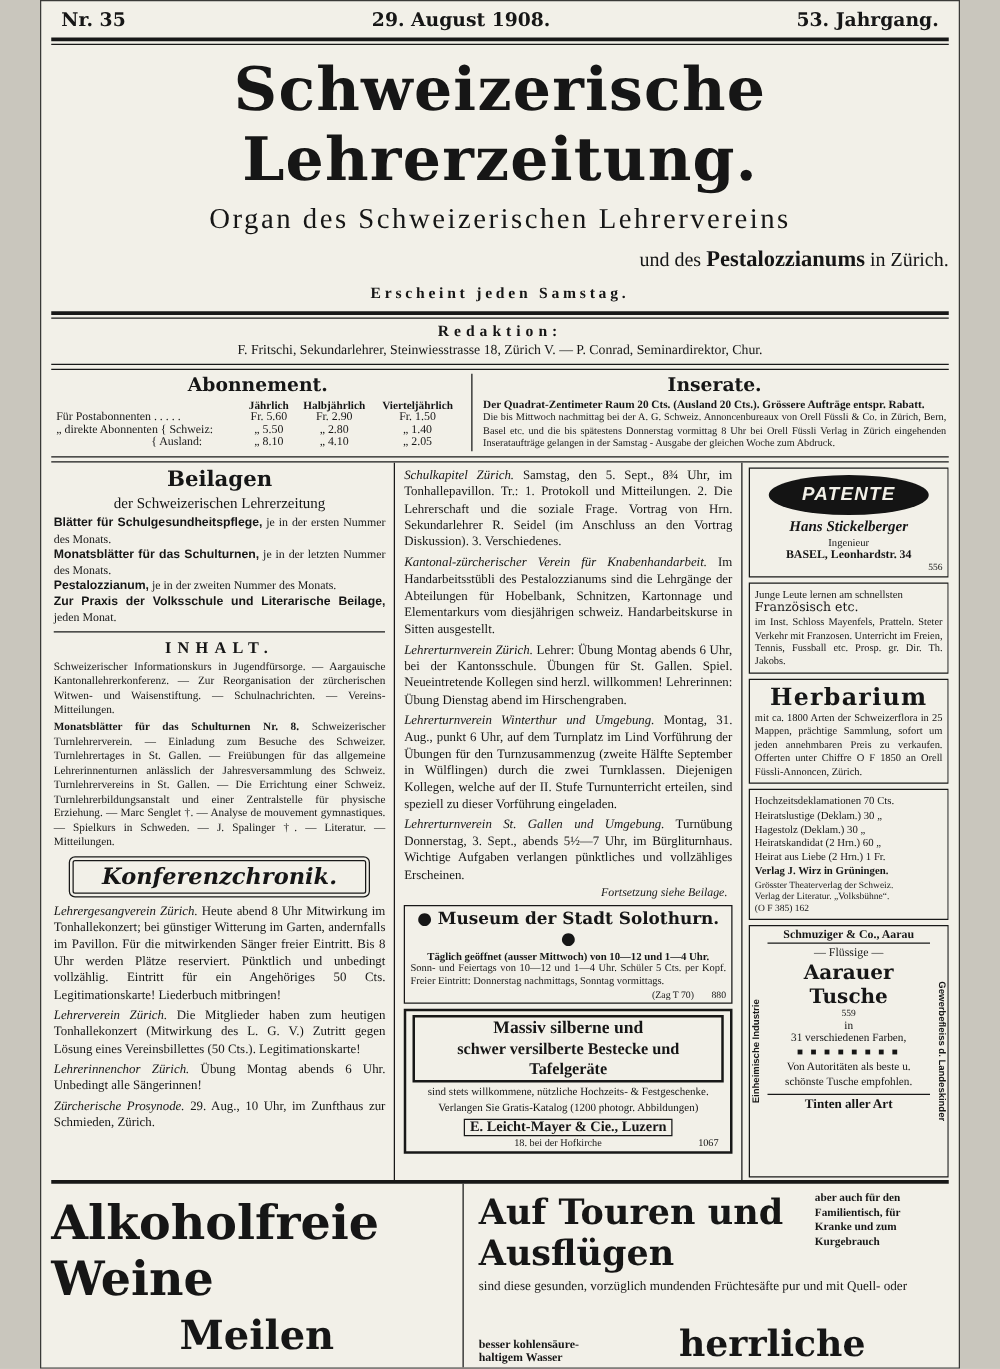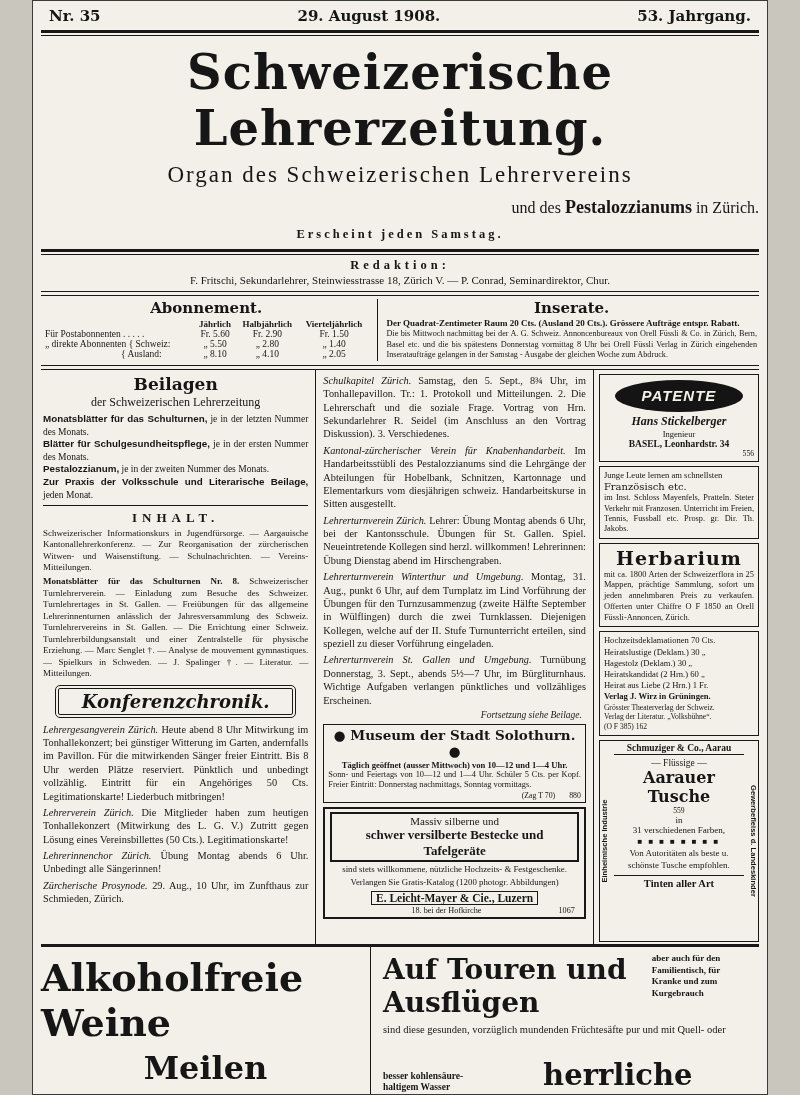--- a/index.html
+++ b/index.html
@@ -69,21 +69,21 @@
   
   .museum { border:1px solid #181818; padding:2px 4px; }
   .museum-title { text-align:center; font-weight:bold; font-size:13.5px; font-family:"DejaVu Serif", serif; }
   .museum-l1 { text-align:center; font-size:8.6px; font-weight:bold; margin-top:1px; }
   .museum-l2 { font-size:8.4px; text-align:justify; line-height:1.25; }
   .museum-foot { display:flex; justify-content:flex-end; gap:14px; font-size:7.8px; }
 
   
   .silver { border:2px solid #181818; padding:3px 5px 2px; margin-top:4px; text-align:center; }
   .silver-head { border:2px solid #181818; padding:1px 2px; }
-  .silver-h1 { font-weight:normal; font-size:11px; }
+  .silver-h1 { font-weight:bold; font-size:14px; }
   .silver-h2 { font-weight:bold; font-size:13px; }
   .silver-t { font-size:8.8px; line-height:1.25; margin-top:2px; }
   .silver-co { display:inline-block; border:1px solid #181818; padding:0 4px; font-weight:bold; font-size:11.5px; margin-top:2px; }
   .silver-foot { display:flex; justify-content:space-between; font-size:8.2px; padding:0 4px; }
 
   
   .ad { border:1px solid #181818; padding:3px 4px; font-size:8.4px; }
   .pat-badge { background:#141414; color:#f2f0e8; width:128px; height:32px; line-height:32px;
     border-radius:50%; text-align:center; font-weight:bold; font-style:italic;
     font-family:"Liberation Sans", sans-serif; font-size:15px; letter-spacing:1px; margin:2px auto; }
@@ -202,22 +202,22 @@
     </div>
     <div class="rule-double2"></div>
   </div>
 
   <div class="main">
 
     <div class="col-l">
       <div>
         <div class="beil-title">Beilagen</div>
         <div class="beil-sub">der Schweizerischen Lehrerzeitung</div>
+        <div class="beilage-line"><span class="b-name">Blätter für Schulgesundheitspflege,</span><span> je in der ersten Nummer des Monats.</span></div>
         <div class="beilage-line"><span class="b-name">Monatsblätter für das Schulturnen,</span><span> je in der letzten Nummer des Monats.</span></div>
-        <div class="beilage-line"><span class="b-name">Blätter für Schulgesundheitspflege,</span><span> je in der ersten Nummer des Monats.</span></div>
         <div class="beilage-line"><span class="b-name">Pestalozzianum,</span><span> je in der zweiten Nummer des Monats.</span></div>
         <div class="beilage-line"><span class="b-name">Zur Praxis der Volksschule und Literarische Beilage,</span><span> jeden Monat.</span></div>
       </div>
       <div class="rule-thin sep"></div>
       <div>
         <div class="inhalt-title">INHALT.</div>
         <p class="inhalt-p">Schweizerischer Informationskurs in Jugendfürsorge. — Aargauische Kantonallehrerkonferenz. — Zur Reorganisation der zürcherischen Witwen- und Waisenstiftung. — Schulnachrichten. — Vereins-Mitteilungen.</p>
         <p class="inhalt-p"><span class="inhalt-lead">Monatsblätter für das Schulturnen Nr. 8.</span><span> Schweizerischer Turnlehrerverein. — Einladung zum Besuche des Schweizer. Turnlehrertages in St. Gallen. — Freiübungen für das allgemeine Lehrerinnenturnen anlässlich der Jahresversammlung des Schweiz. Turnlehrervereins in St. Gallen. — Die Errichtung einer Schweiz. Turnlehrerbildungsanstalt und einer Zentralstelle für physische Erziehung. — Marc Senglet †. — Analyse de mouvement gymnastiques. — Spielkurs in Schweden. — J. Spalinger †. — Literatur. — Mitteilungen.</span></p>
       </div>
       <div class="konf-box">Konferenzchronik.</div>

